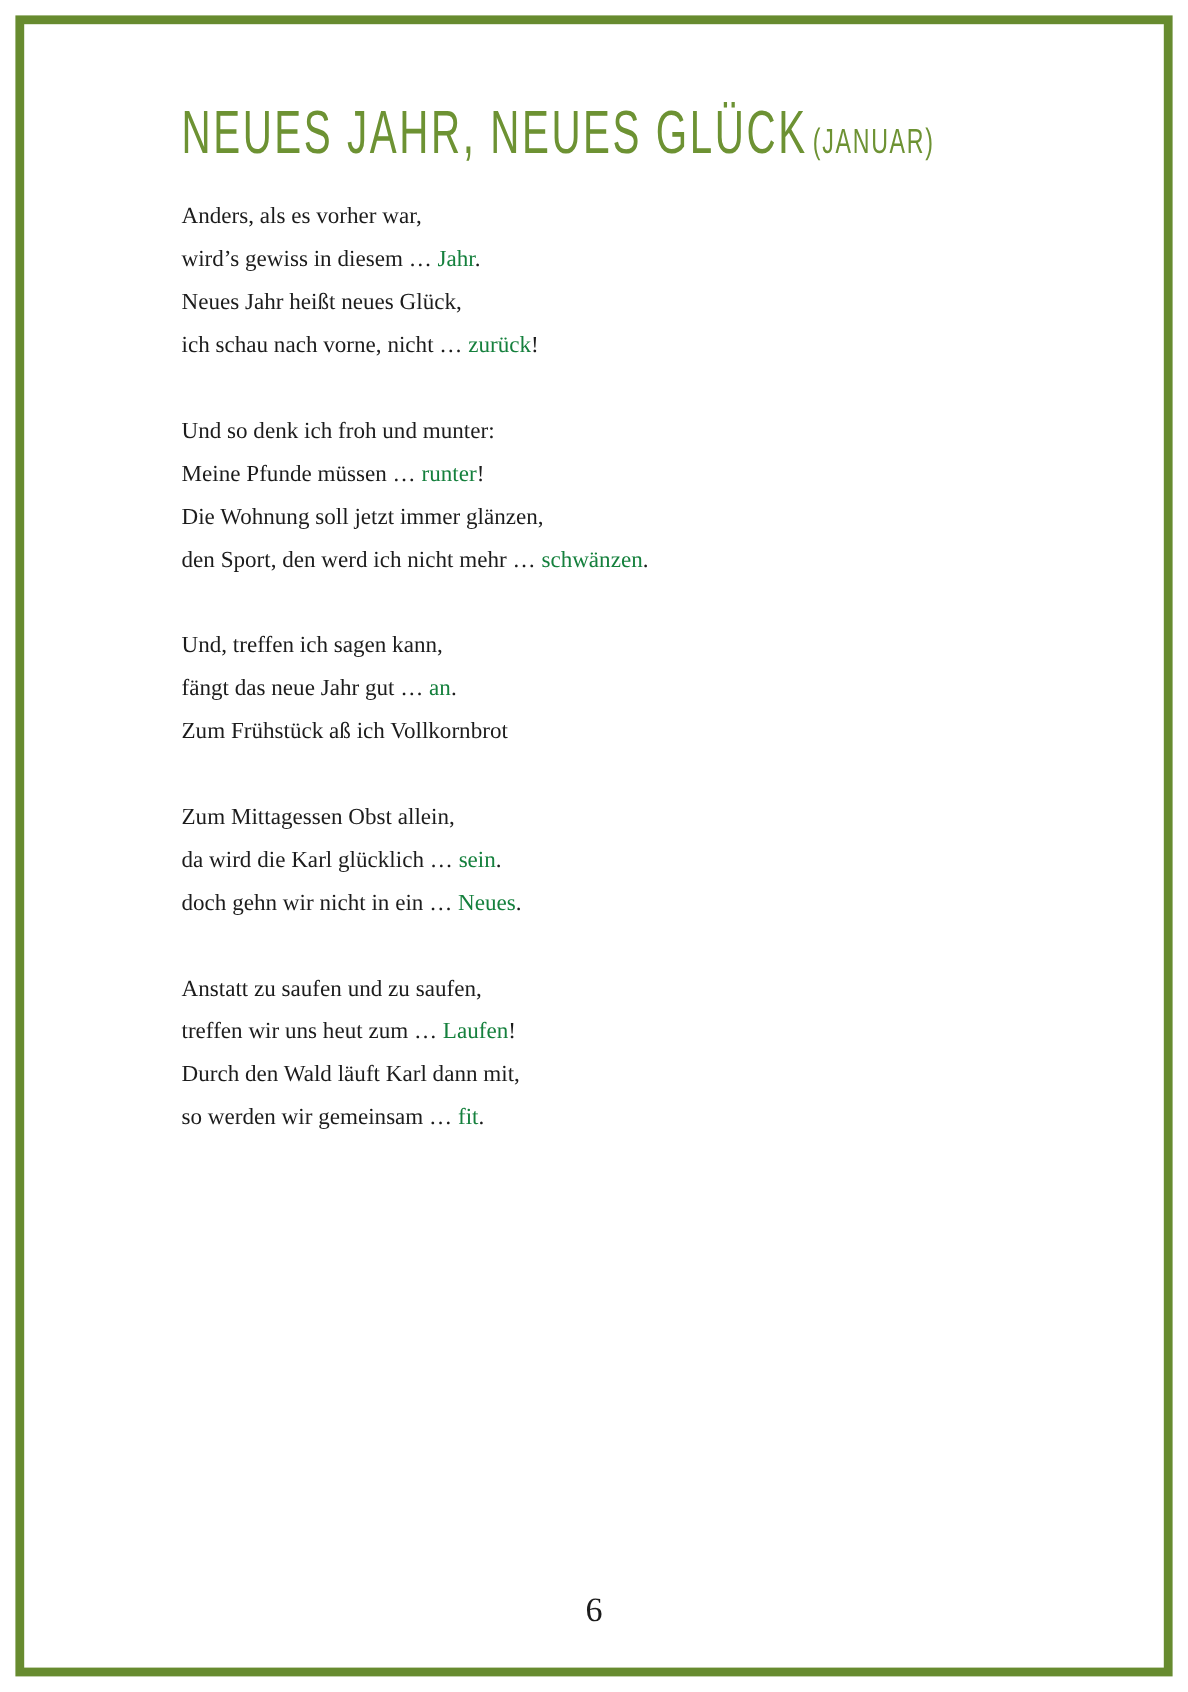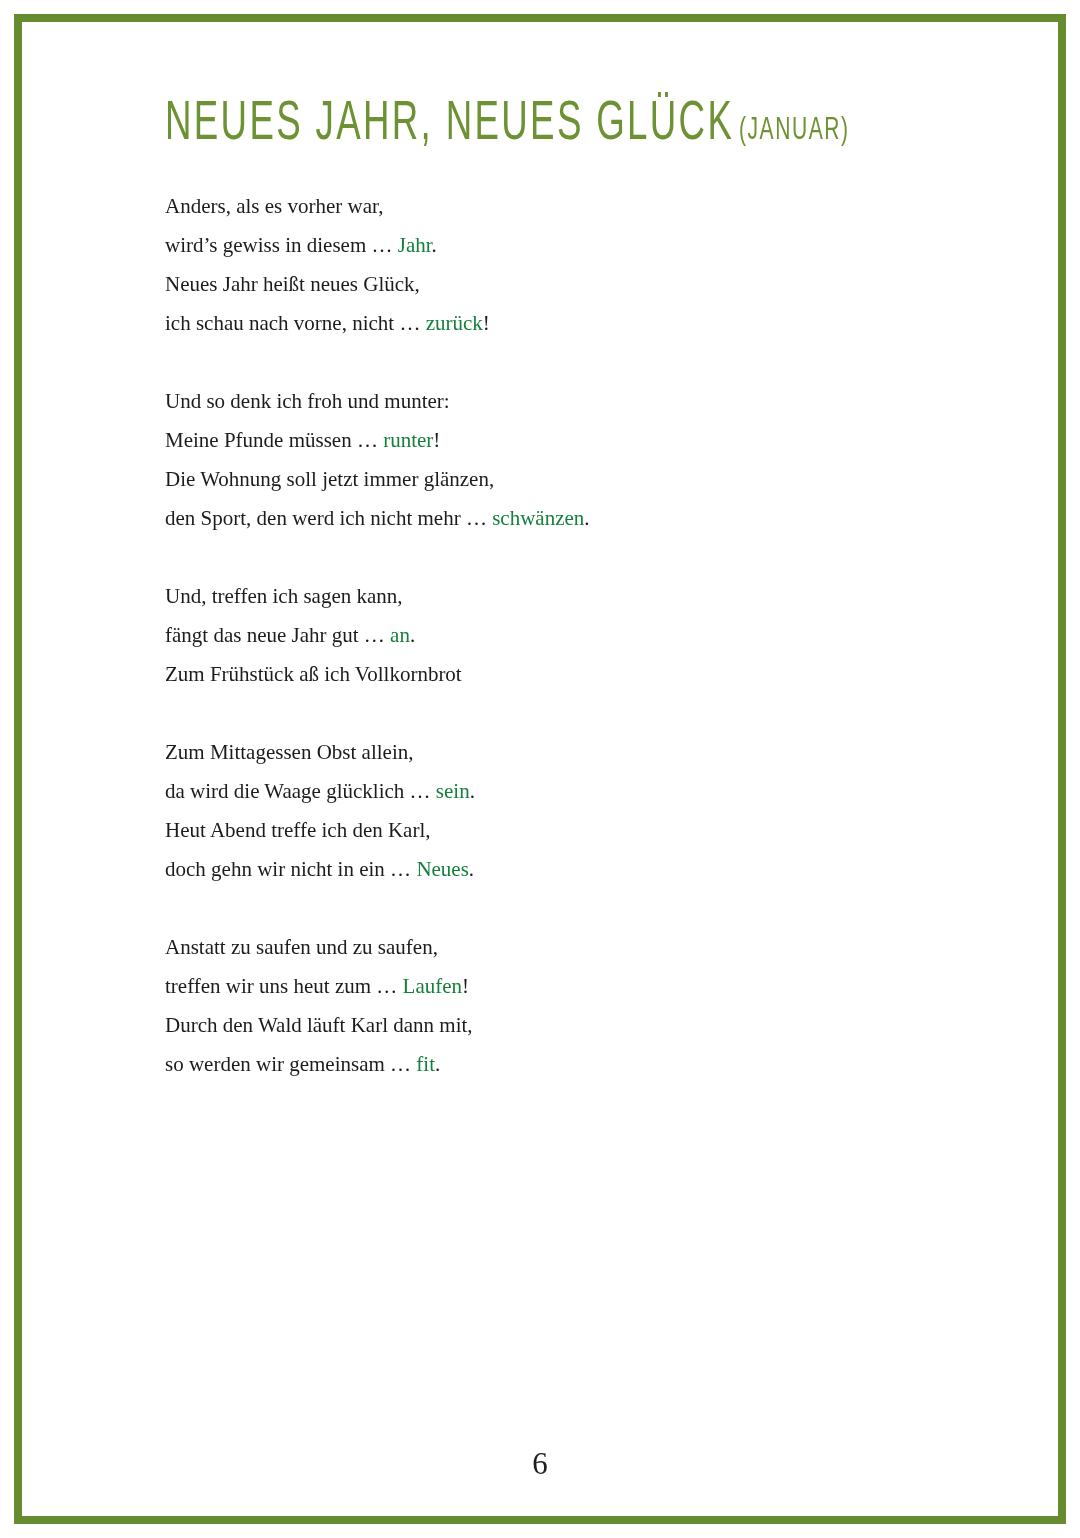--- a/index.html
+++ b/index.html
@@ -24,21 +24,21 @@
     border: 8px solid #678b2f;
     pointer-events: none;
   }
   .content {
     position: absolute;
     left: 165px;
     top: 92px;
     right: 80px;
   }
   .doc-title {
-    margin: 0 0 40px 0;
+    margin: 0 0 30px 0;
     color: #6d9233;
     font-family: "Liberation Sans", sans-serif;
     font-weight: 500;
     white-space: nowrap;
     text-align: right;
   }
   .doc-title .title-inner {
     display: inline-block;
     transform: scale(0.78, 1.18);
     transform-origin: left center;
@@ -99,22 +99,21 @@
           <div class="line"><span>Die Wohnung soll jetzt immer glänzen,</span></div>
           <div class="line"><span>den Sport, den werd ich nicht mehr … </span><span class="hl">schwänzen</span><span>.</span></div>
         </div>
         <div class="stanza">
           <div class="line"><span>Und, treffen ich sagen kann,</span></div>
           <div class="line"><span>fängt das neue Jahr gut … </span><span class="hl">an</span><span>.</span></div>
           <div class="line"><span>Zum Frühstück aß ich Vollkornbrot</span></div>
         </div>
         <div class="stanza">
           <div class="line"><span>Zum Mittagessen Obst allein,</span></div>
-          <div class="line"><span>da wird die Waage glücklich … </span><span class="hl">sein</span><span>.</span></div>
-          <div class="line"><span>Heut Abend treffe ich den Karl,</span></div>
+          <div class="line"><span>da wird die Karl glücklich … </span><span class="hl">sein</span><span>.</span></div>
           <div class="line"><span>doch gehn wir nicht in ein … </span><span class="hl">Neues</span><span>.</span></div>
         </div>
         <div class="stanza">
           <div class="line"><span>Anstatt zu saufen und zu saufen,</span></div>
           <div class="line"><span>treffen wir uns heut zum … </span><span class="hl">Laufen</span><span>!</span></div>
           <div class="line"><span>Durch den Wald läuft Karl dann mit,</span></div>
           <div class="line"><span>so werden wir gemeinsam … </span><span class="hl">fit</span><span>.</span></div>
         </div>
       </div>
   </div>

